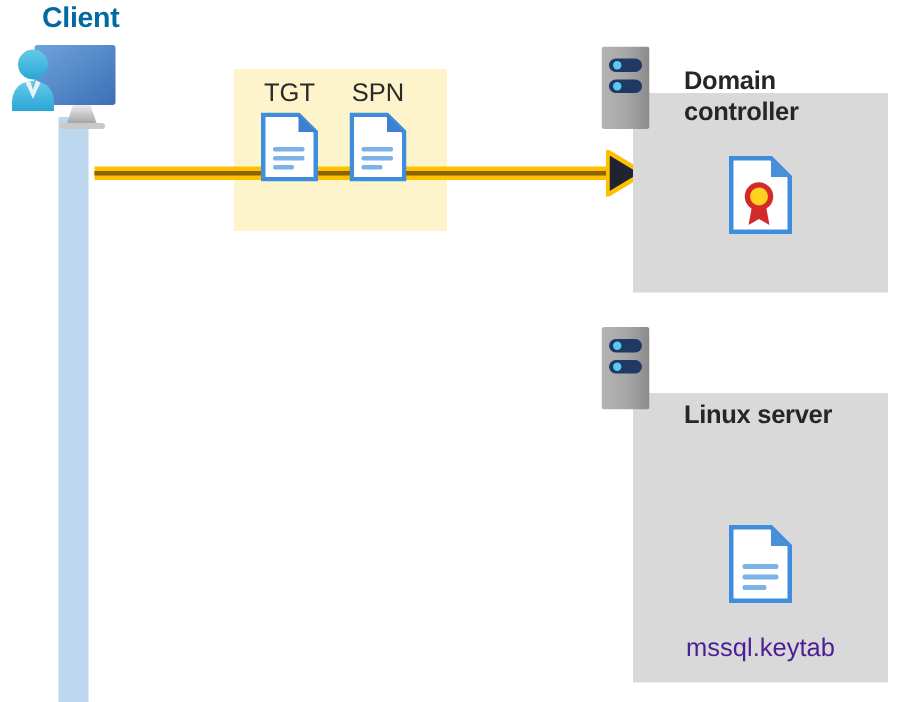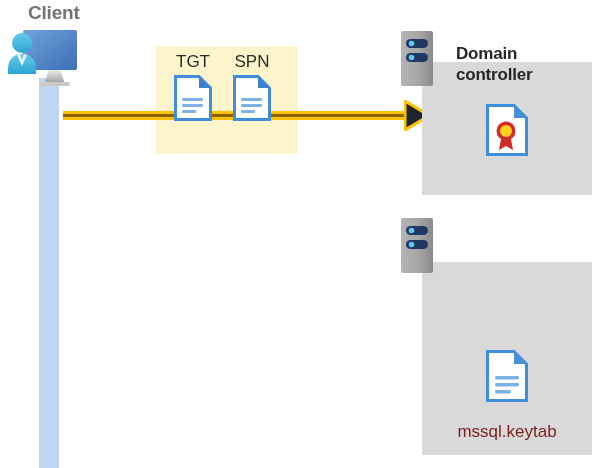--- a/index.html
+++ b/index.html
@@ -28,21 +28,21 @@
     background: #bdd7ee;
   }
 
   
   .client-label {
     position: absolute;
     left: 28px;
     top: 2px;
     font-size: 19px;
     font-weight: bold;
-    color: #737373;
+    color: #0369a1;
     letter-spacing: -0.2px;
     white-space: nowrap;
   }
 
   
   .client-icon {
     position: absolute;
     left: 4px;
     top: 28px;
     width: 92px;
@@ -154,21 +154,21 @@
     left: 486px;
     top: 350px;
   }
   .keytab-label {
     position: absolute;
     left: 422px;
     top: 422px;
     width: 170px;
     text-align: center;
     font-size: 17px;
-    color: #7f1d1d;
+    color: #4c1d95;
     white-space: nowrap;
   }
 </style>
 </head>
 <body>
 
 <div id="canvas">
 
   <div class="lifeline"></div>
 
@@ -279,20 +279,21 @@
   <div class="server-icon lnx">
     <svg width="32" height="55" viewBox="0 0 32 55" xmlns="http://www.w3.org/2000/svg">
       <rect x="0" y="0" width="32" height="55" rx="2" fill="url(#srvGradA)"></rect>
       <rect x="5" y="8" width="22" height="9" rx="4.5" fill="#1f3864"></rect>
       <circle cx="10.5" cy="12.5" r="2.8" fill="#5bc8ee"></circle>
       <rect x="5" y="22" width="22" height="9" rx="4.5" fill="#1f3864"></rect>
       <circle cx="10.5" cy="26.5" r="2.8" fill="#5bc8ee"></circle>
     </svg>
   </div>
 
+  <div class="server-title lnx">Linux server</div>
 
 
   <div class="keytab-icon">
     <svg width="42" height="52" viewBox="0 0 42 52" xmlns="http://www.w3.org/2000/svg">
       <path d="M1.5 1.5 H28 L40.5 14 V50.5 H1.5 Z" fill="#ffffff" stroke="#3f8ddd" stroke-width="3"></path>
       <path d="M28 1.5 L40.5 14 H28 Z" fill="#4a90d9"></path>
       <rect x="9" y="26" width="24" height="3.4" rx="1.4" fill="#7cb2e8"></rect>
       <rect x="9" y="33" width="24" height="3.4" rx="1.4" fill="#7cb2e8"></rect>
       <rect x="9" y="40" width="16" height="3.4" rx="1.4" fill="#7cb2e8"></rect>
     </svg>

